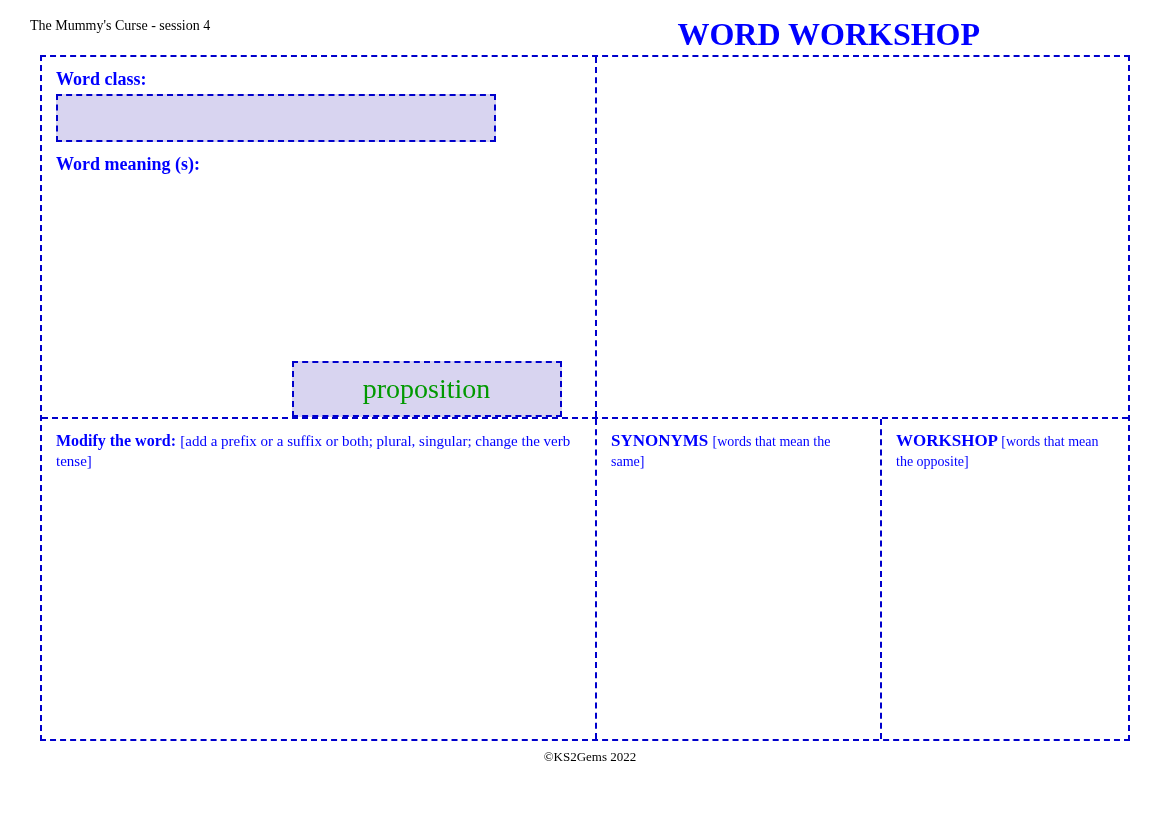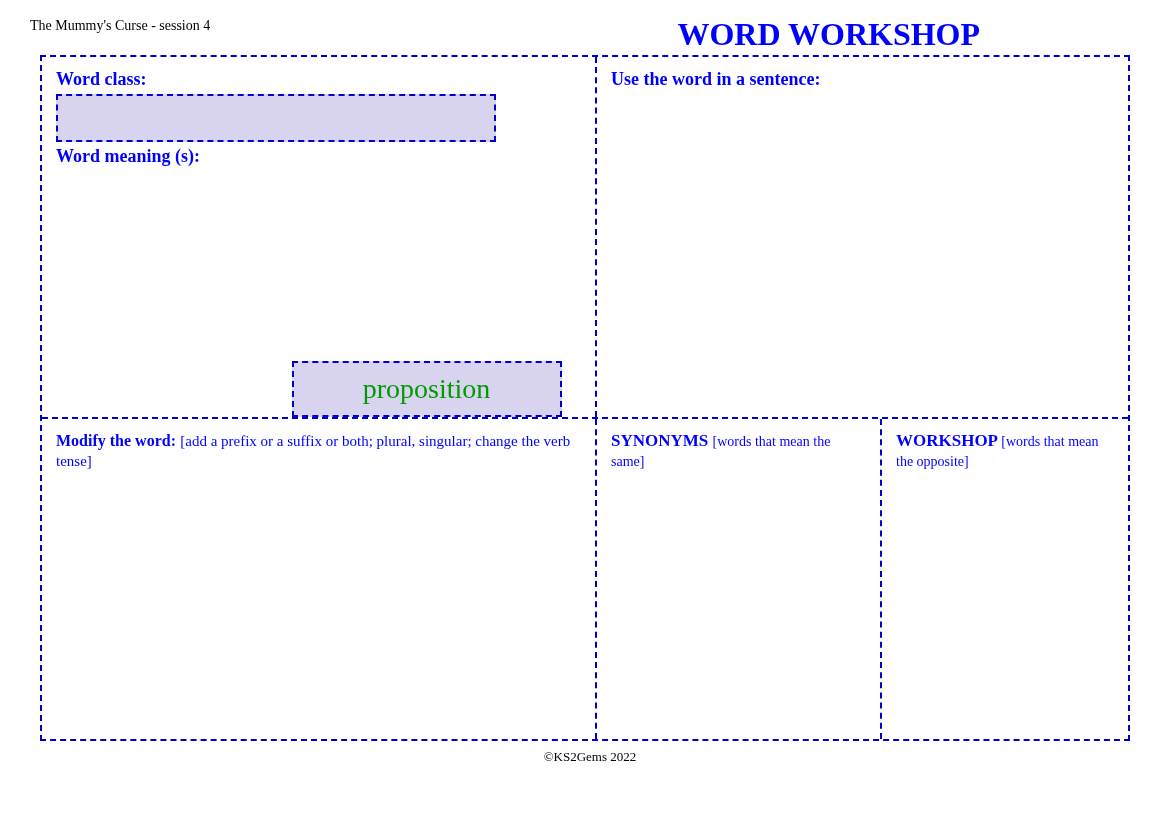--- a/index.html
+++ b/index.html
@@ -66,20 +66,21 @@
       border: 2px dashed #0000cc;
       display: flex;
       flex-direction: column;
       margin: 0 10px;
     }
 
     
     .top-row {
       display: flex;
       border-bottom: 2px dashed #0000cc;
+      gap: 20px;
     }
 
     .left-panel {
       flex: 0 0 555px;
       border-right: 2px dashed #0000cc;
       padding: 12px 14px 0 14px;
       position: relative;
       min-height: 360px;
     }
 
@@ -105,21 +106,21 @@
       max-width: 440px;
       margin-top: 4px;
       padding: 6px 8px;
     }
 
     .word-meaning-label {
       font-family: 'Comic Sans MS', 'Chalkboard SE', cursive;
       font-size: 18px;
       font-weight: bold;
       color: #0000ff;
-      margin-top: 4px;
+      margin-top: 12px;
     }
 
     
     .proposition-area {
       position: absolute;
       bottom: 0;
       left: 50%;
       transform: translateX(-10%);
       width: 270px;
     }
@@ -244,23 +245,20 @@
         <div class="word-class-box"></div>
         <div class="word-meaning-label">Word meaning (s):</div>
 
         <div class="proposition-area">
           <div class="proposition-box">
             <span>proposition</span>
           </div>
         </div>
       </div>
 
-      <div class="right-panel">
-        <div class="use-in-sentence-label">Use the word in a sentence:</div>
-      </div>
 
     </div>
 
     <div class="bottom-row">
 
       <div class="modify-panel">
         <div class="modify-label">
           <span class="modify-main">Modify the word:</span>
           <span class="modify-sublabel">[add a prefix or a suffix or both; plural, singular; change the verb tense]</span>
         </div>

